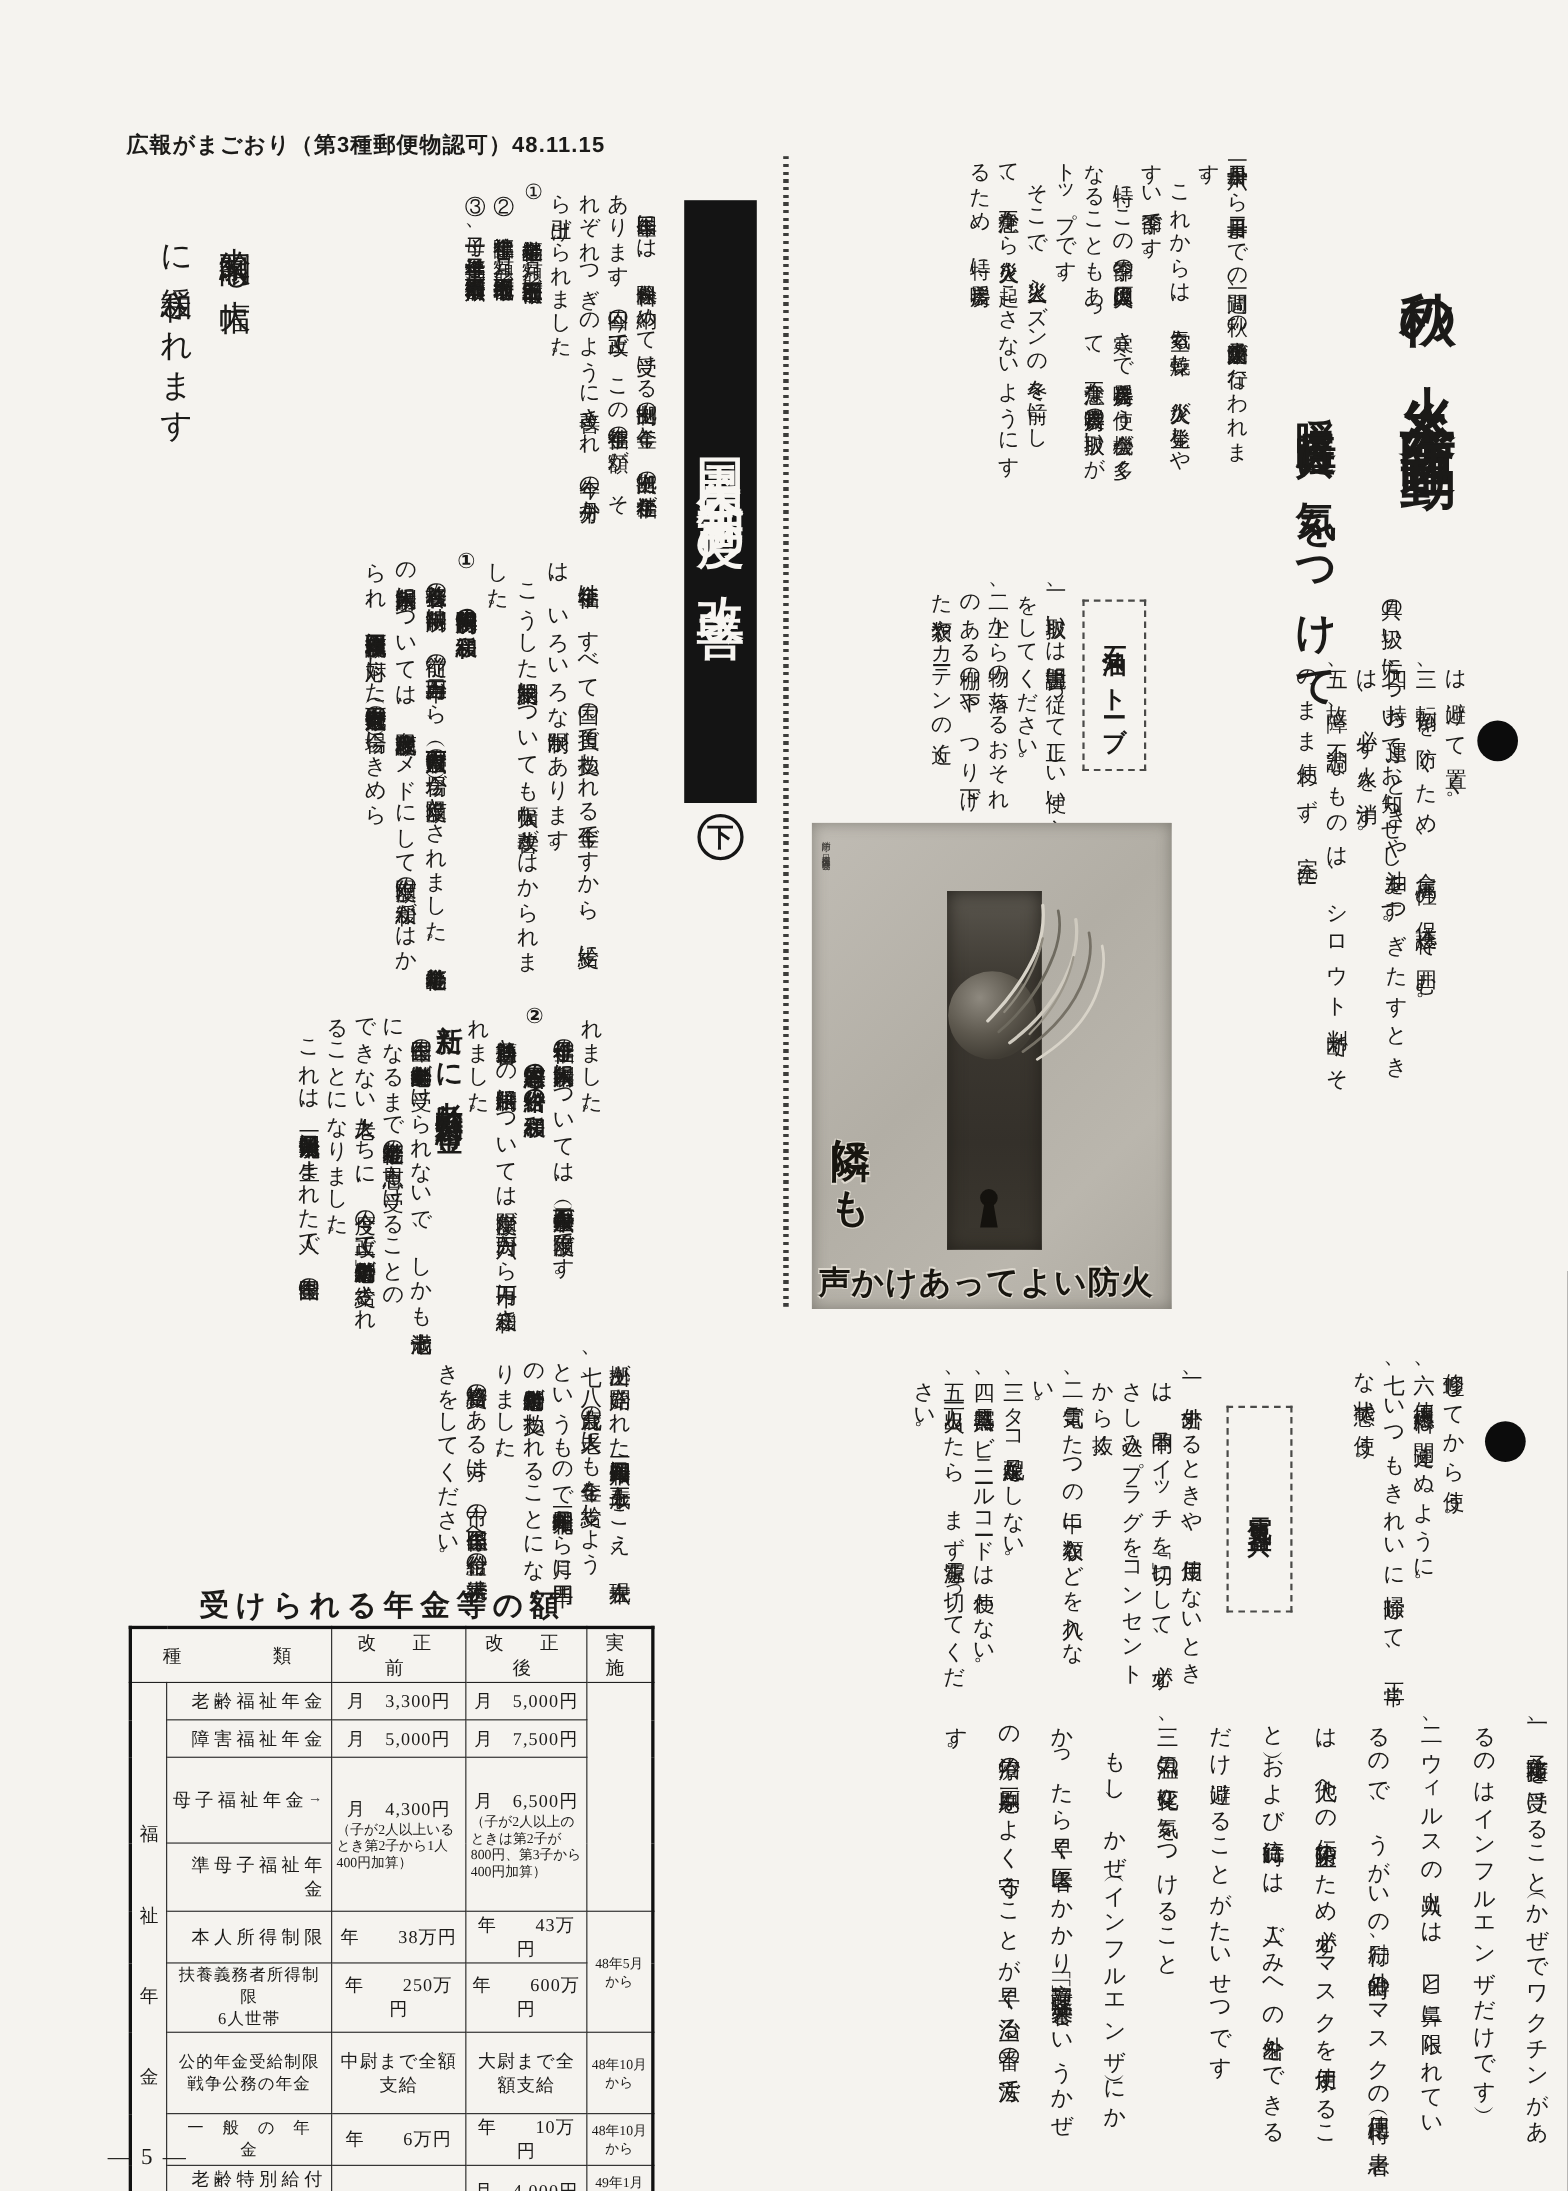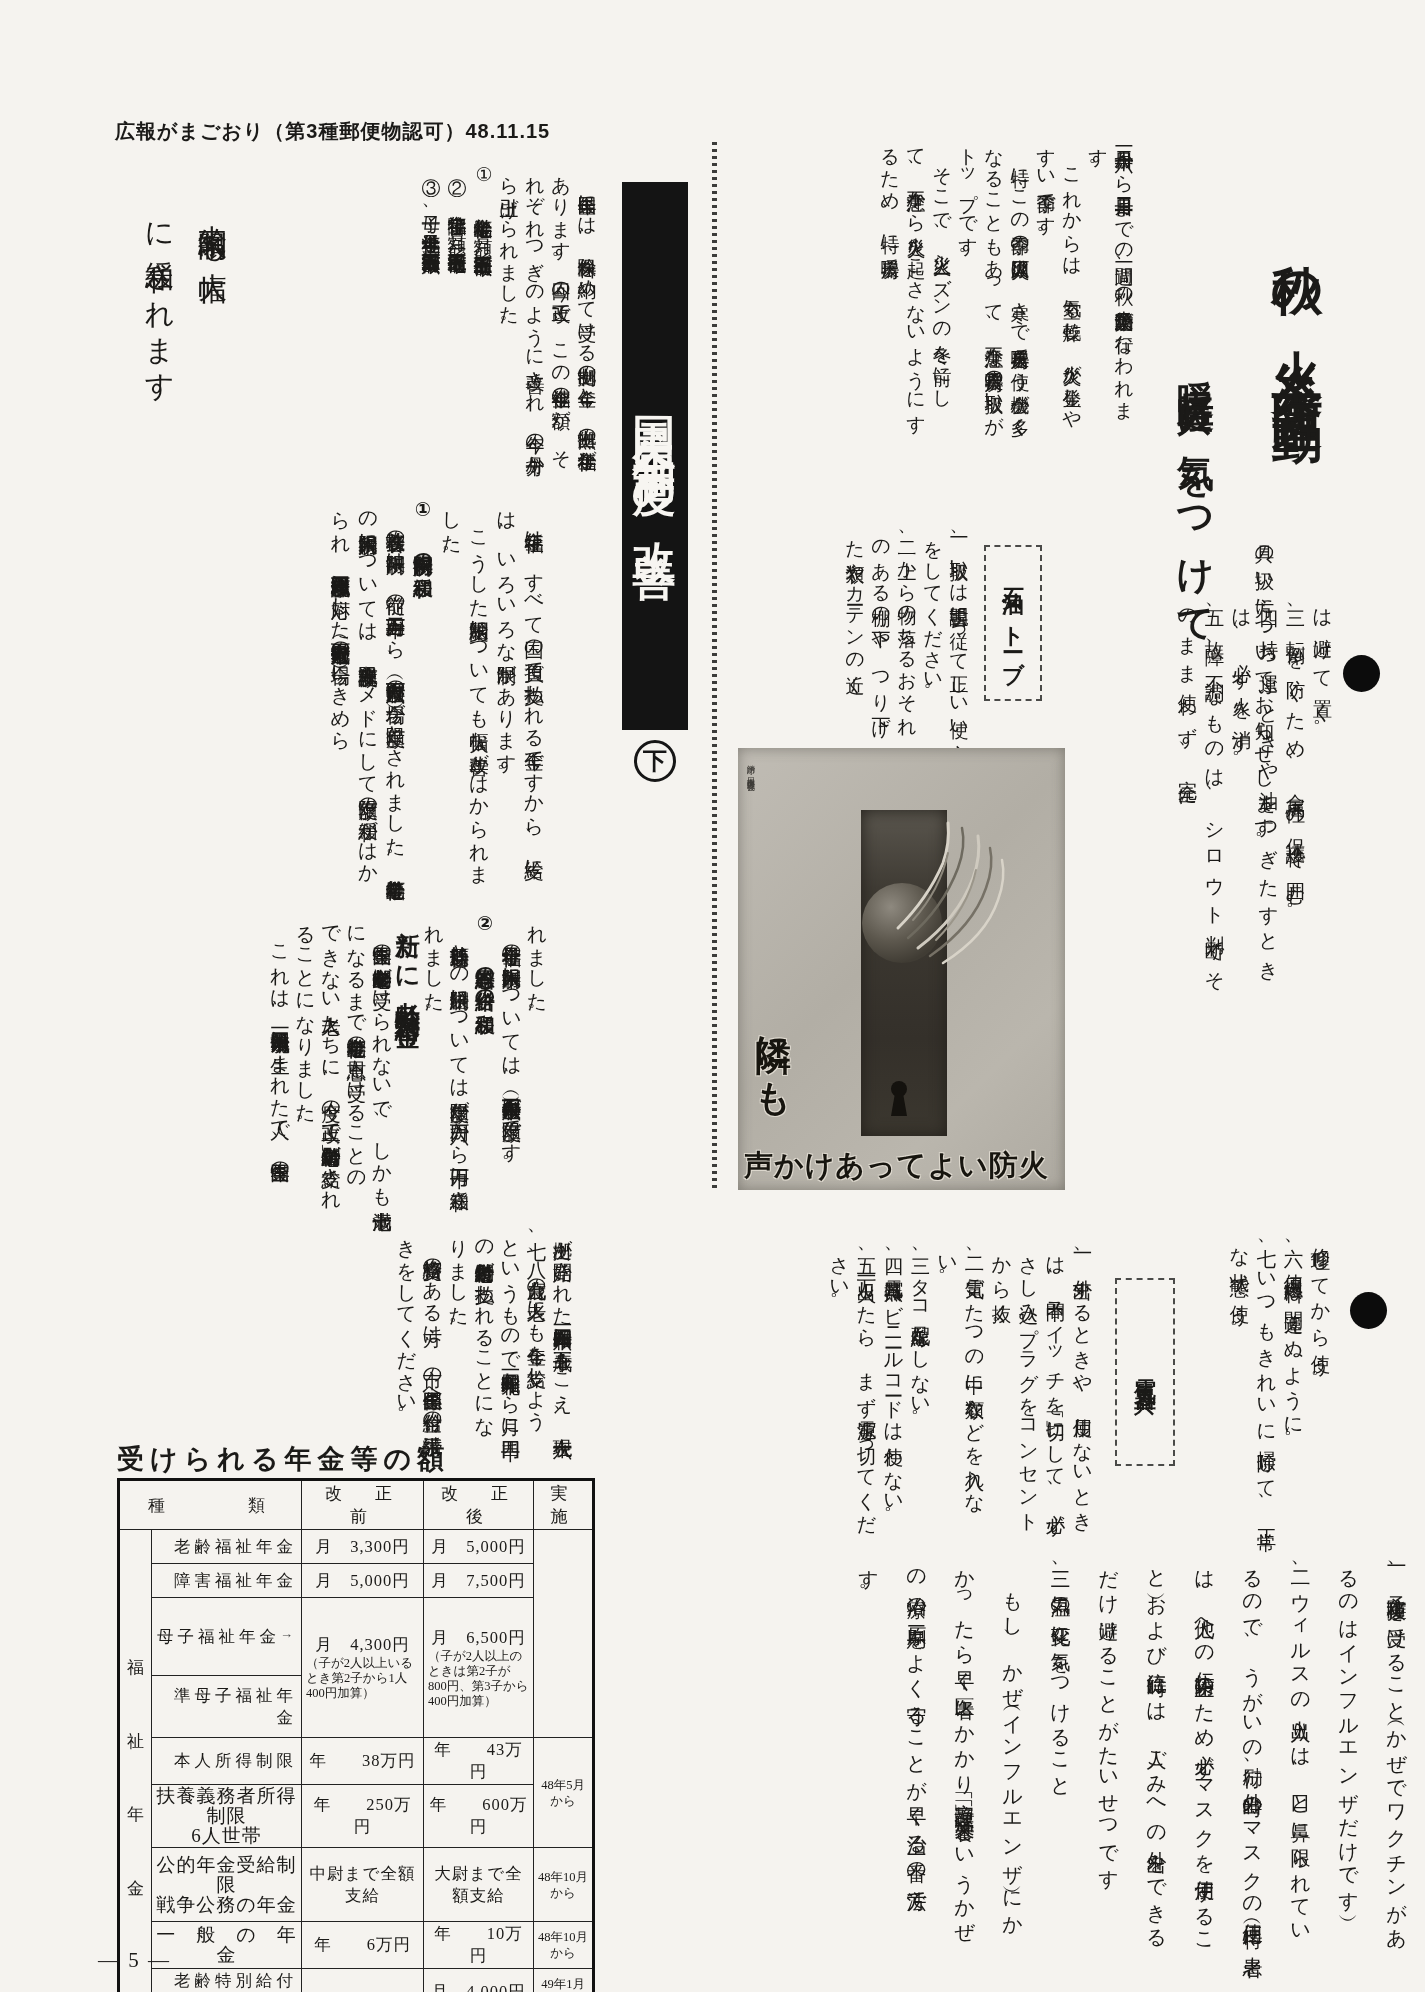--- a/index.html
+++ b/index.html
@@ -65,27 +65,27 @@
   .p-subhead{left:133px;top:202px;height:245px;font-size:29px;line-height:53px;letter-spacing:3px;}
   .p-band1{left:260px;top:163px;width:340px;height:316px;font-size:19px;line-height:26px;}
   .p-band2{left:110px;top:498px;width:465px;height:388px;font-size:19.5px;line-height:27.5px;}
   .p-band3{left:110px;top:912px;width:465px;height:288px;font-size:19.5px;line-height:25.5px;}
   .p-band4{left:120px;top:1226px;width:455px;height:212px;font-size:19.5px;line-height:26px;}
   .bh{font-family:"Liberation Sans","DejaVu Sans",sans-serif;font-weight:bold;}
   .bg-head{font-size:25px;font-weight:bold;letter-spacing:4px;
            font-family:"Liberation Sans","DejaVu Sans",sans-serif;}
 
   
-  .tbl-title{left:117px;top:1441px;width:462px;text-align:left;font-size:27px;font-weight:bold;letter-spacing:6px;}
+  .tbl-title{left:117px;top:1441px;width:462px;text-align:center;font-size:27px;font-weight:bold;letter-spacing:6px;}
   table.pension{position:absolute;left:117px;top:1478px;border-collapse:collapse;table-layout:fixed;
                 background:#f5f3ef;font-size:16.5px;}
   table.pension td,table.pension th{border:1.6px solid #222;padding:1px 4px;overflow:hidden;}
   table.pension{border:3px solid #111;}
   .c-kind{letter-spacing:4px;text-align:right;}
-  .c-kind2{letter-spacing:1px;text-align:center;font-size:19px;line-height:20px;}
+  .c-kind2{letter-spacing:1px;text-align:center;font-size:15px;line-height:20px;}
   .c-val{text-align:center;letter-spacing:1px;}
   .c-note{font-size:12.5px;line-height:15px;text-align:left;letter-spacing:0;}
   .c-eff{font-size:12.5px;line-height:16px;text-align:center;letter-spacing:0;padding:1px 2px;}
   .c-effnote{font-size:10.5px;line-height:13px;display:block;margin-top:3px;}
   .group-cell{padding:0;}
   .group-cell .v{position:static;font-size:17px;letter-spacing:74px;padding-top:38px;margin:0 auto;}
   .thead th{font-weight:normal;letter-spacing:8px;font-size:17px;text-align:center;}
   .arrow{float:right;font-size:13px;color:#444;}
   .r-h{height:32px;margin-top:16px;} .r1{height:34px;} .r2{height:34px;} .r3{height:78px;padding-left:36px;} .r4{height:62px;}
   .r5{height:32px;} .r6{height:50px;} .r7{height:74px;} .r8{height:30px;} .r9{height:38px;}

